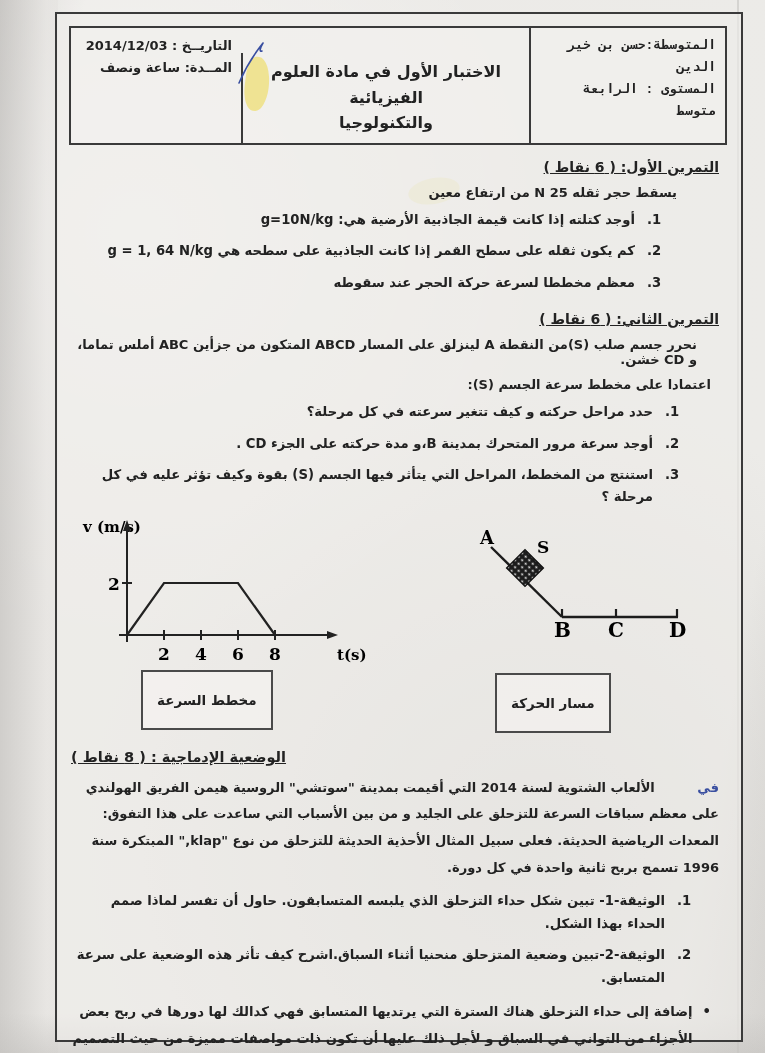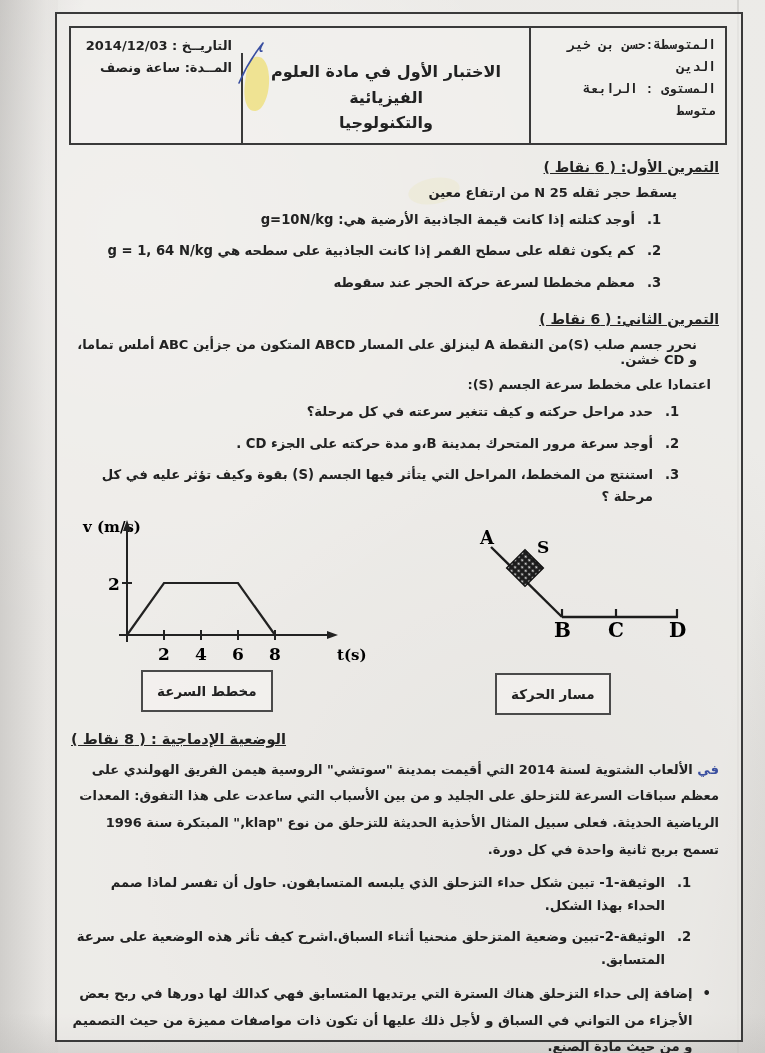--- a/index.html
+++ b/index.html
@@ -43,30 +43,30 @@
   .sec-title{font-weight:800;font-size:14px;text-decoration:underline;margin:14px 2px 4px 0;}
   .intro-line{font-weight:700;font-size:13px;margin:10px 44px 4px 0;}
   .num-item{display:flex;direction:rtl;gap:12px;margin:9px 58px 0 0;font-weight:700;font-size:13.2px;line-height:1.7;}
   .num-item .num{flex:0 0 16px;text-align:left;}
   .sit-item{margin-right:28px;}
   .bullet-item{display:flex;direction:rtl;gap:10px;margin:10px 10px 0 0;font-weight:700;font-size:13.2px;line-height:2.0;text-align:right;}
 
   
   .diagrams{display:flex;direction:ltr;align-items:center;margin:2px 0 0 0;}
   .graph-block{margin-left:8px;}
-  .caption-box{border:2px solid #4a4a4a;display:inline-block;padding:11px 14px;
+  .caption-box{border:2px solid #4a4a4a;display:inline-block;padding:20px 14px;
     font-weight:700;font-size:13.5px;background:rgba(246,244,241,.6);}
   .graph-caption-wrap{margin:0 0 0 62px;}
   .path-block{margin-left:96px;margin-top:16px;}
   .path-caption-wrap{margin:30px 0 0 20px;}
 
   
   .sit-title{font-weight:800;font-size:14.5px;text-decoration:underline;text-align:left;margin:16px 0 10px;}
   .sit-par{font-weight:700;font-size:13px;line-height:2.05;text-align:right;margin:0 2px 2px 0;}
-  .lead-pen{color:#3a4fa0;font-weight:800;}
+  .lead-pen{color:#3a4fa0;font-weight:800;margin-left:38px;}
 
   .docs-row{display:flex;direction:rtl;align-items:flex-start;margin-top:8px;gap:14px;}
   .item3-wrap{flex:0 0 252px;margin-top:6px;}
   .doc-figure{background:rgba(250,248,245,.65);border:2px solid #3a3a3a;box-sizing:border-box;}
   .doc1-frame{width:194px;height:132px;margin-top:6px;}
   .doc2-frame{width:176px;height:146px;}
   .doc-block{display:flex;flex-direction:column;}
   .doc1-block{margin-right:6px;}
 
   .stain-yellow2{position:absolute;left:408px;top:178px;width:52px;height:26px;background:#e8e09a;

